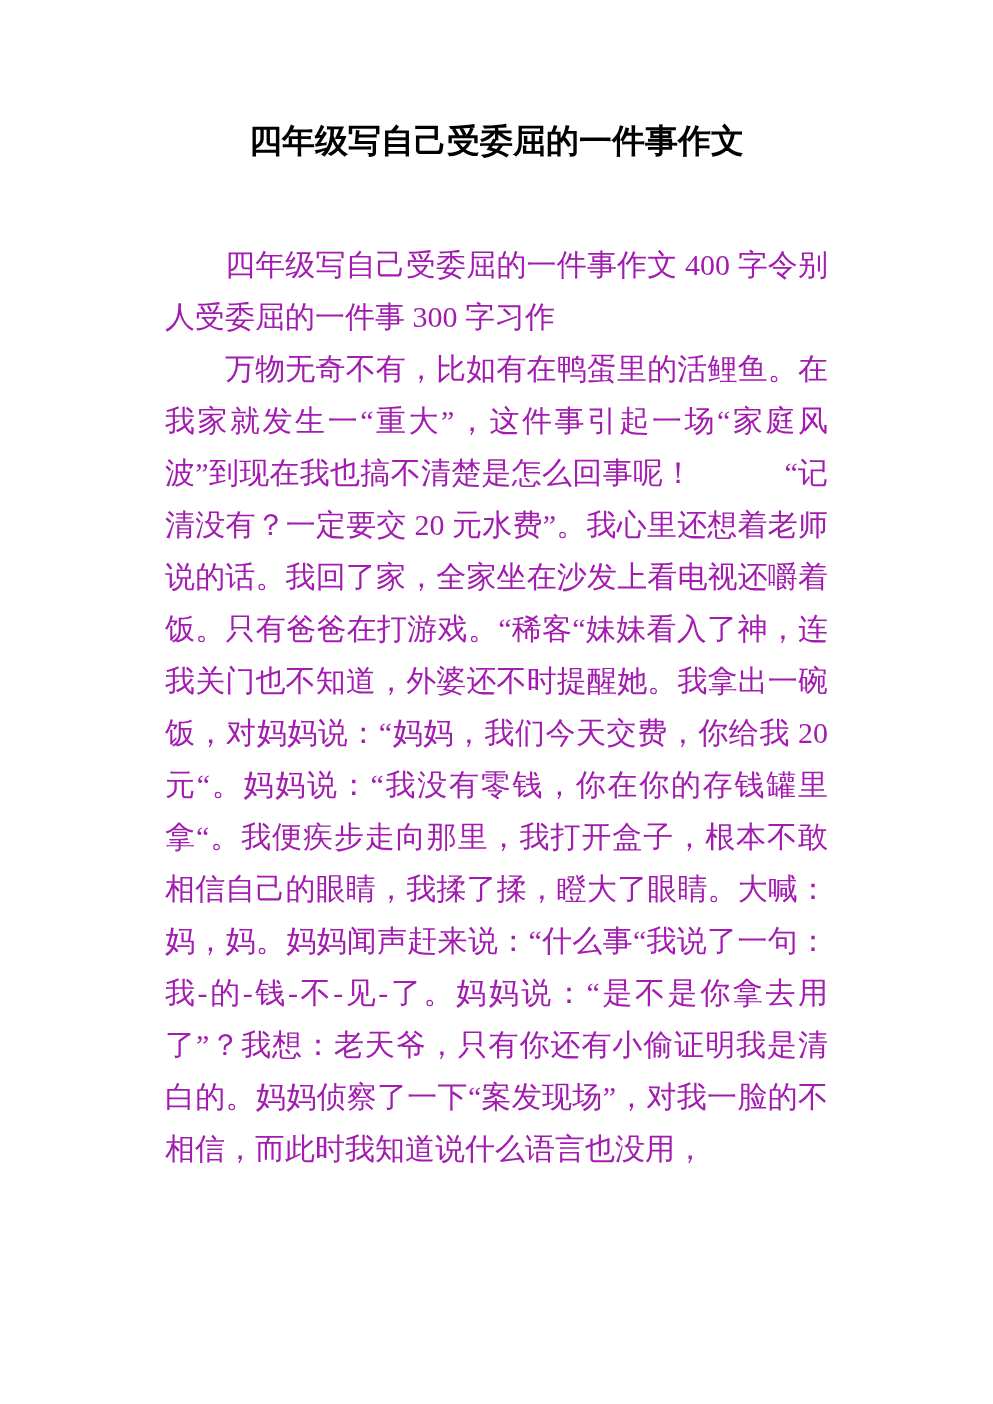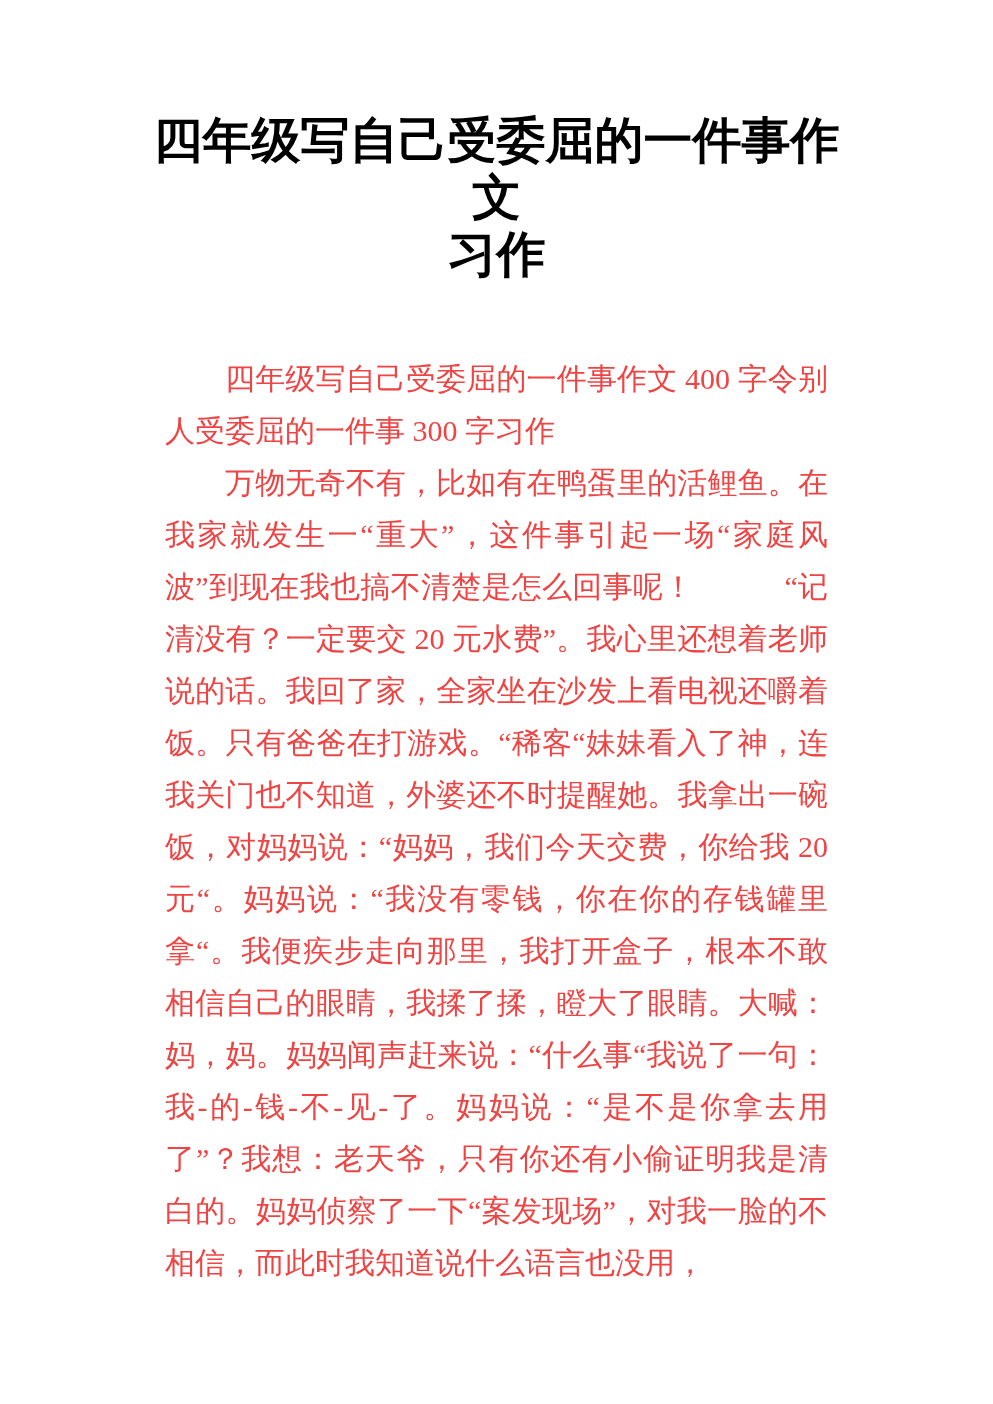--- a/index.html
+++ b/index.html
@@ -14,47 +14,46 @@
     background: #ffffff;
     overflow: hidden;
     color: #000000;
   }
   .doc-title {
     margin: 112px auto 0 auto;
     width: 700px;
     text-align: center;
     font-family: "Liberation Sans", "DejaVu Sans", sans-serif;
     font-weight: bold;
-    font-size: 49px;
+    font-size: 33px;
     line-height: 57px;
     color: #000000;
   }
   .doc-body {
     margin: 70px auto 0 auto;
     width: 663px;
     font-family: "Liberation Serif", "DejaVu Serif", serif;
     font-size: 30px;
     line-height: 52px;
     text-align: justify;
-    color: #ef4444;
+    color: #a21caf;
   }
   .doc-body p {
     margin: 0;
     padding: 0;
     text-indent: 2em;
   }
 </style>
 </head>
 <body>
 
 <div class="page">
 
   <h1 class="doc-title">
     <div class="title-line">四年级写自己受委屈的一件事作文</div>
-    <div class="title-line">习作</div>
   </h1>
 
   <div class="doc-body">
     <p>四年级写自己受委屈的一件事作文 400 字令别人受委屈的一件事 300 字习作</p>
     <p>万物无奇不有，比如有在鸭蛋里的活鲤鱼。在我家就发生一“重大”，这件事引起一场“家庭风波”到现在我也搞不清楚是怎么回事呢！　　　“记清没有？一定要交 20 元水费”。我心里还想着老师说的话。我回了家，全家坐在沙发上看电视还嚼着饭。只有爸爸在打游戏。“稀客“妹妹看入了神，连我关门也不知道，外婆还不时提醒她。我拿出一碗饭，对妈妈说：“妈妈，我们今天交费，你给我 20 元“。妈妈说：“我没有零钱，你在你的存钱罐里拿“。我便疾步走向那里，我打开盒子，根本不敢相信自己的眼睛，我揉了揉，瞪大了眼睛。大喊：妈，妈。妈妈闻声赶来说：“什么事“我说了一句：我-的-钱-不-见-了。妈妈说：“是不是你拿去用了”？我想：老天爷，只有你还有小偷证明我是清白的。妈妈侦察了一下“案发现场”，对我一脸的不相信，而此时我知道说什么语言也没用，</p>
   </div>
 
 </div>
 
 </body></html>

